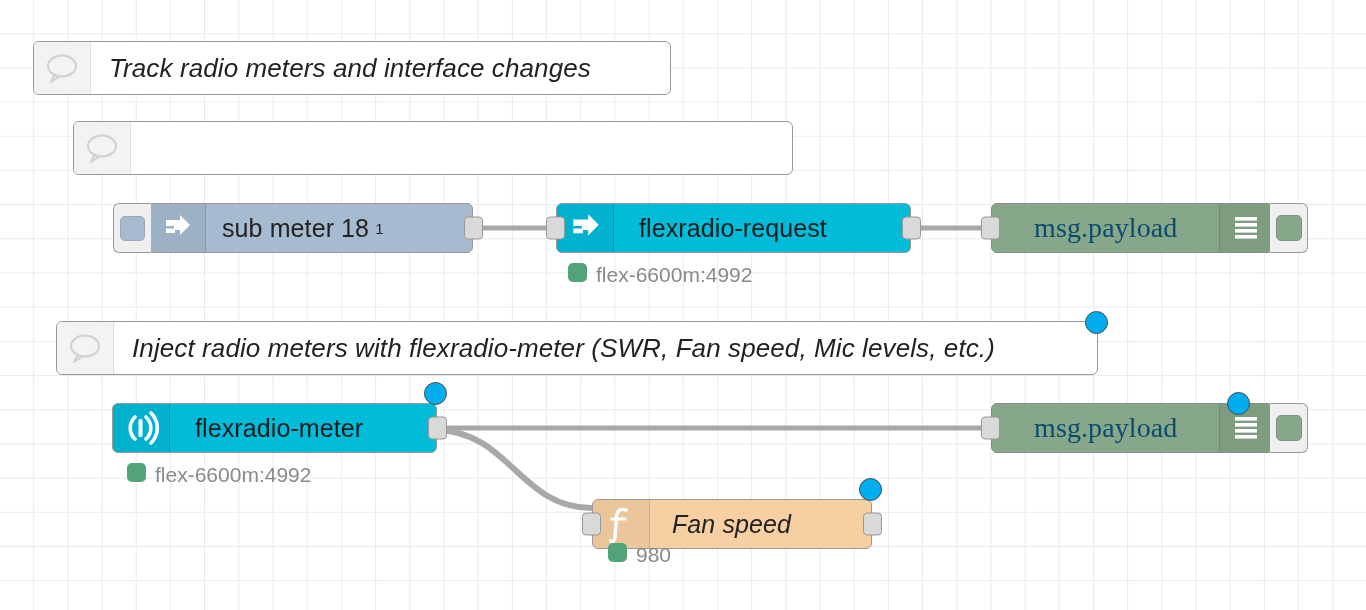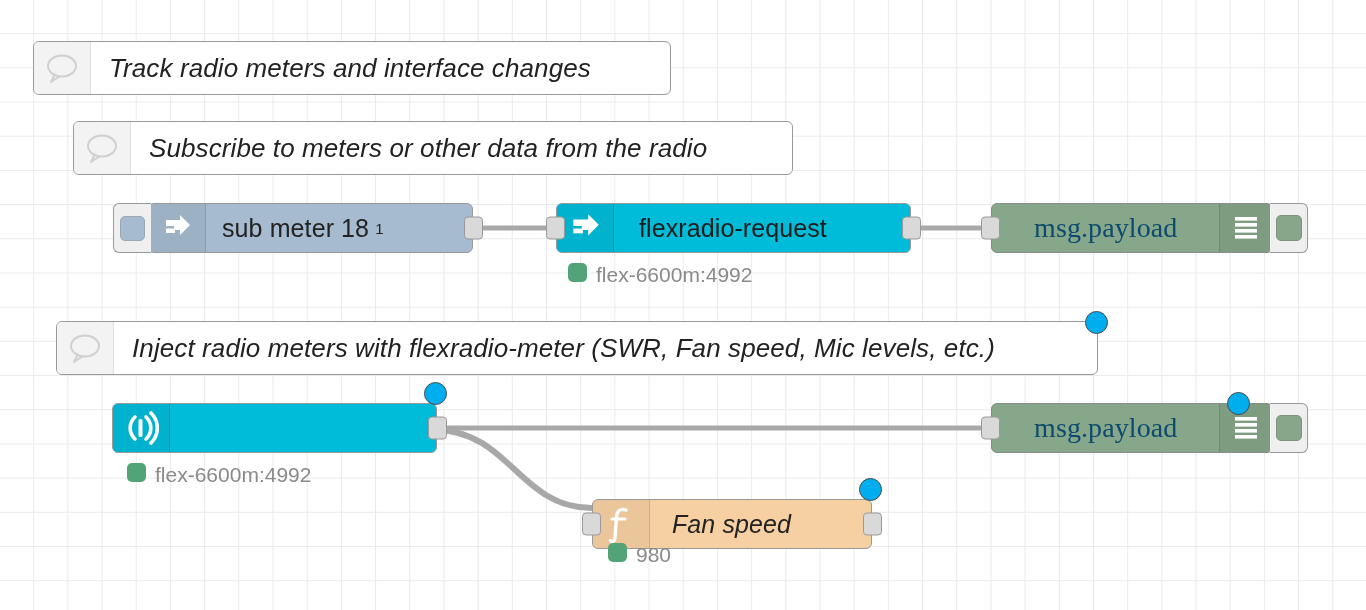--- a/index.html
+++ b/index.html
@@ -272,21 +272,20 @@
     <div class="node-label">Track radio meters and interface changes</div>
   </div>
 
   <div class="node comment-node" style="left:73px; top:121px; width:720px; height:54px;">
     <div class="node-icon-box">
       <svg width="34" height="32" viewBox="0 0 34 32" aria-hidden="true">
         <ellipse cx="17" cy="14" rx="14" ry="10.5" fill="none" stroke="#d0d0d0" stroke-width="2"></ellipse>
         <path d="M 10 22 L 6 30 L 15 24" fill="none" stroke="#d0d0d0" stroke-width="2" stroke-linejoin="round"></path>
       </svg>
     </div>
-    <div class="node-label">Subscribe to meters or other data from the radio</div>
   </div>
 
   <div class="node inject-node" style="left:148px; top:203px; width:325px; height:50px;">
     <div class="inject-btn">
       <i></i>
     </div>
     <div class="node-icon-box">
       <svg width="34" height="34" viewBox="0 0 34 34" aria-hidden="true">
         <path d="M 6 9 H 20 V 4 L 30 14 L 20 24 V 19 H 14 V 15 H 6 Z" fill="#ffffff"></path>
         <rect x="6" y="17.5" width="9" height="4.5" fill="#ffffff"></rect>
@@ -344,20 +343,21 @@
 
   <div class="node flex-node" style="left:112px; top:403px; width:325px; height:50px;">
     <div class="node-icon-box">
       <svg width="36" height="38" viewBox="0 0 36 38" aria-hidden="true">
         <rect x="15.5" y="10" width="4" height="18" rx="1.6" fill="#ffffff"></rect>
         <path d="M 23 8 A 15 15 0 0 1 23 30" fill="none" stroke="#ffffff" stroke-width="3.6" stroke-linecap="round"></path>
         <path d="M 28 4 A 21 21 0 0 1 28 34" fill="none" stroke="#ffffff" stroke-width="3.6" stroke-linecap="round"></path>
         <path d="M 12 8 A 15 15 0 0 0 12 30" fill="none" stroke="#ffffff" stroke-width="3.6" stroke-linecap="round"></path>
       </svg>
     </div>
+    <div class="node-label">flexradio-meter</div>
     <div class="port out"></div>
     <div class="changed-dot" style="right:-11px; top:-22px;"></div>
   </div>
   <div class="node-status" style="left:127px; top:463px;">
     <span class="status-dot"></span>
     <span>flex-6600m:4992</span>
   </div>
 
   <div class="node fn-node" style="left:592px; top:483px; width:280px; height:50px;">
     <div class="port in"></div>

